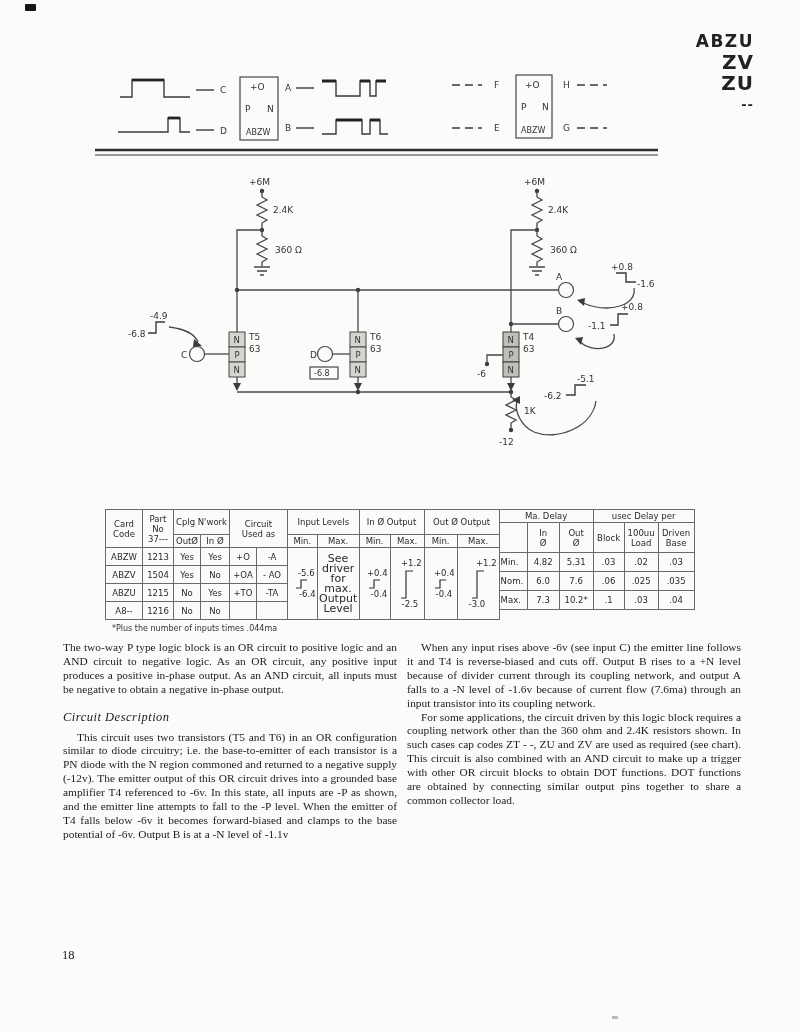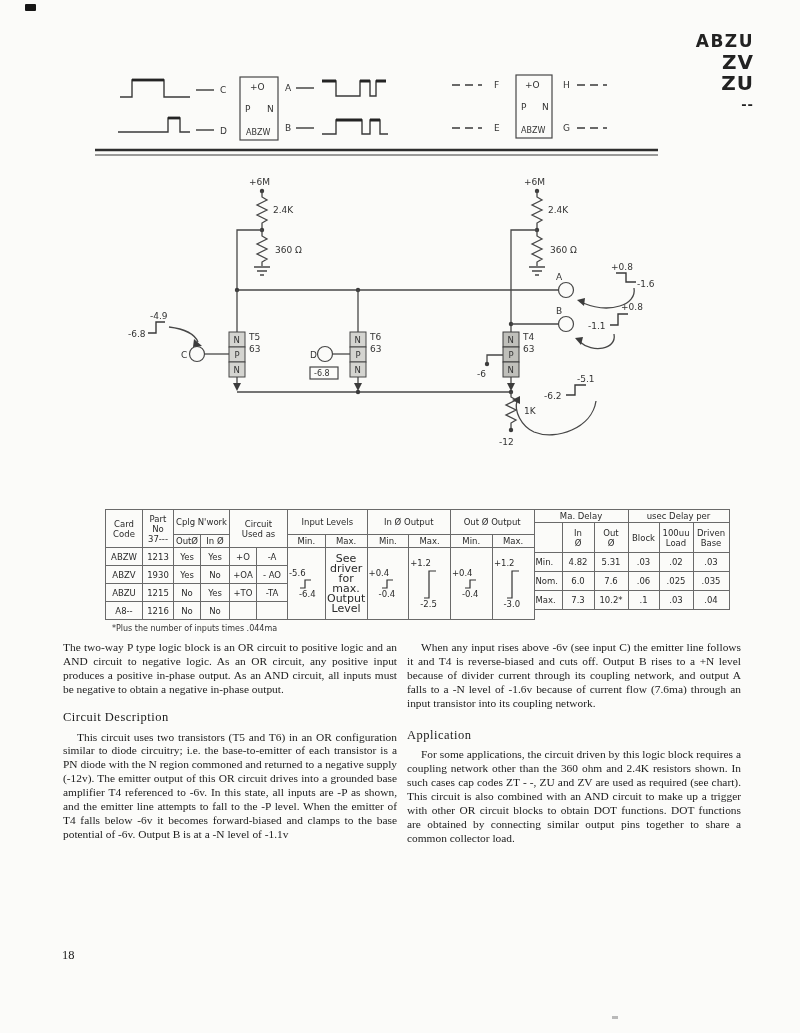--- a/index.html
+++ b/index.html
@@ -29,35 +29,35 @@
   .nd{fill:#3c3c3c}
   .ah{fill:#3c3c3c;stroke:none}
 
   .tablezone{position:absolute;left:105px;top:509px;display:flex;align-items:flex-start}
   table.dt{border-collapse:collapse;table-layout:fixed;
            font-family:"DejaVu Sans",sans-serif;font-size:8.5px;color:#2a2a2a}
   table.dt td{border:1px solid #6a6a6a;text-align:center;vertical-align:middle;padding:0 1px;overflow:hidden}
   .pre{white-space:pre-line;line-height:10px}
   td.seecell{text-align:left;font-size:11px;vertical-align:top;padding-top:3px;padding-left:3px}
   .lvl{display:flex;flex-direction:column;align-items:center;justify-content:center;height:100%;line-height:9px;font-size:8.5px}
-  .lvl .hi{align-self:flex-end;padding-right:18px}
+  .lvl .hi{align-self:flex-end;padding-right:1px}
   .lvl .lo{align-self:flex-start;padding-left:10px}
   .lvl.tall{justify-content:space-between;padding:3px 0;box-sizing:border-box}
   .stepglyph{display:block}
 
   .footnote{position:absolute;left:112px;top:624px;font-family:"DejaVu Sans",sans-serif;font-size:8px;color:#333}
 
   .col{position:absolute;width:334px;text-align:justify;font-size:11.4px;line-height:13.9px;color:#1b1b1b}
   .col p{margin:0}
   .col p.ind{text-indent:14px}
   .col-left{left:63px;top:641px}
   .col-right{left:407px;top:641px}
   .col .first{margin-top:11px}
   h3.main{font-family:"Liberation Sans",sans-serif;font-weight:bold;font-size:12px;margin:0 0 7px 0;text-align:left;letter-spacing:.2px}
-  h4.ital{font-weight:normal;font-size:12.5px;margin:14px 0 6px 0;text-align:left;letter-spacing:.5px}
+  h4.ital{font-style:italic;font-weight:normal;font-size:12.5px;margin:14px 0 6px 0;text-align:left;letter-spacing:.5px}
 
   .pagenum{position:absolute;left:62px;top:948px;font-size:12.5px}
 </style>
 </head>
 <body>
 
 <div class="speck1"></div>
 <div class="speck2"></div>
 
 <div class="heading">
@@ -345,21 +345,21 @@
               <span class="hi">+1.2</span>
         <svg class="stepglyph" width="16" height="32" viewBox="0 0 16 32">
                 <path d="M2,30 h5 v-27 h7" fill="none" stroke="#333" stroke-width="1.2"></path>
               </svg>
         <span class="lo">-3.0</span>
             </div>
       </td>
     </tr>
     <tr style="height:18px">
       <td>ABZV</td>
-      <td>1930</td>
+      <td>1504</td>
       <td>Yes</td>
       <td>No</td>
       <td>+OA</td>
       <td>- AO</td>
     </tr>
     <tr style="height:18px">
       <td>ABZU</td>
       <td>1215</td>
       <td>No</td>
       <td>Yes</td>
@@ -434,17 +434,16 @@
 <div class="footnote">*Plus the number of inputs times .044ma</div>
 
 <div class="col col-left">
   <p>The two-way P type logic block is an OR circuit to positive logic and an AND circuit to negative logic. As an OR circuit, any positive input produces a positive in-phase output. As an AND circuit, all inputs must be negative to obtain a negative in-phase output.</p>
   <h4 class="ital">Circuit Description</h4>
   <p class="ind">This circuit uses two transistors (T5 and T6) in an OR configuration similar to diode circuitry; i.e. the base-to-emitter of each transistor is a PN diode with the N region commoned and returned to a negative supply (-12v). The emitter output of this OR circuit drives into a grounded base amplifier T4 referenced to -6v. In this state, all inputs are -P as shown, and the emitter line attempts to fall to the -P level. When the emitter of T4 falls below -6v it becomes forward-biased and clamps to the base potential of -6v. Output B is at a -N level of -1.1v</p>
 </div>
 
 <div class="col col-right">
   <p class="ind">When any input rises above -6v (see input C) the emitter line follows it and T4 is reverse-biased and cuts off. Output B rises to a +N level because of divider current through its coupling network, and output A falls to a -N level of -1.6v because of current flow (7.6ma) through an input transistor into its coupling network.</p>
-  <h4 class="ital" style="margin-top:18px">Application</h4>
   <p class="ind">For some applications, the circuit driven by this logic block requires a coupling network other than the 360 ohm and 2.4K resistors shown. In such cases cap codes ZT - -, ZU and ZV are used as required (see chart). This circuit is also combined with an AND circuit to make up a trigger with other OR circuit blocks to obtain DOT functions. DOT functions are obtained by connecting similar output pins together to share a common collector load.</p>
 </div>
 
 <div class="pagenum">18</div>
 
 </body></html>

